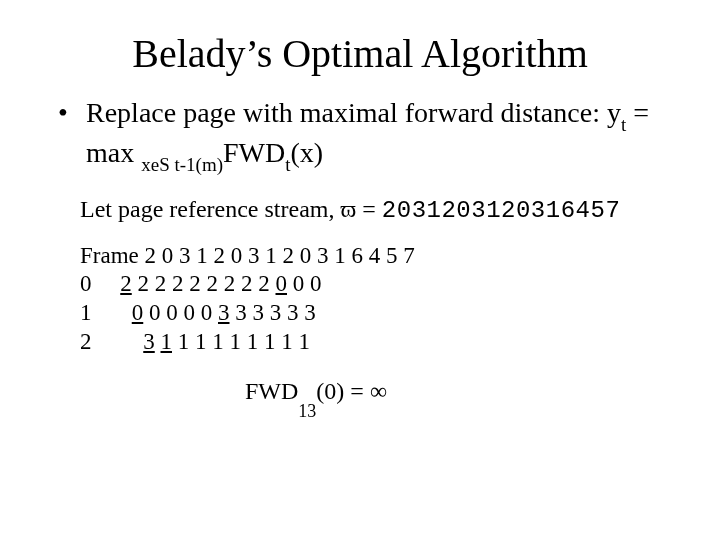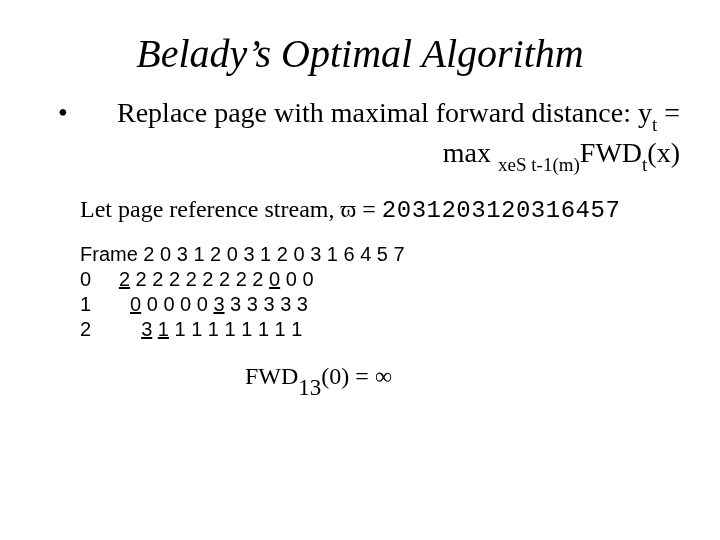--- a/index.html
+++ b/index.html
@@ -15,75 +15,73 @@
     width: 720px;
     height: 540px;
     position: relative;
     box-sizing: border-box;
   }
   .title {
     font-size: 40px;
     text-align: center;
     padding-top: 30px;
     padding-bottom: 18px;
-    font-style: italic;
   }
   .bullet-row {
     display: flex;
     align-items: flex-start;
     padding-left: 58px;
     padding-right: 40px;
     font-size: 28px;
     line-height: 1.3;
   }
   .bullet-dot {
     width: 28px;
     flex: 0 0 28px;
   }
   .bullet-text {
     flex: 1 1 auto;
-    text-align: right;
   }
   .sub1 {
     font-size: 19px;
     vertical-align: sub;
     position: relative;
     top: 2px;
   }
   .let-line {
     font-size: 24px;
     padding-left: 80px;
     padding-top: 20px;
     padding-right: 4px;
   }
   .mono {
     font-family: "Courier New", Courier, monospace;
     font-size: 24px;
     letter-spacing: 0.5px;
   }
   .mono-block {
-    font-family: Liberation Sans, sans-serif;
-    font-size: 20px;
+    font-family: Liberation Serif, serif;
+    font-size: 23px;
     padding-left: 80px;
     padding-top: 18px;
     line-height: 1.25;
     white-space: pre;
   }
   .mono-block u { text-decoration: underline; }
   .fwd-block {
     font-size: 24px;
     padding-left: 245px;
     padding-top: 18px;
     line-height: 1.35;
   }
   .fwd-sub {
-    font-size: 23px;
+    font-size: 18px;
     vertical-align: sub;
     position: relative;
-    top: 6px;
+    top: 13px;
   }
 </style>
 </head>
 <body>
 
 <div class="slide">
 
   <div class="title">Belady’s Optimal Algorithm</div>
 
   <div class="bullet-row">

